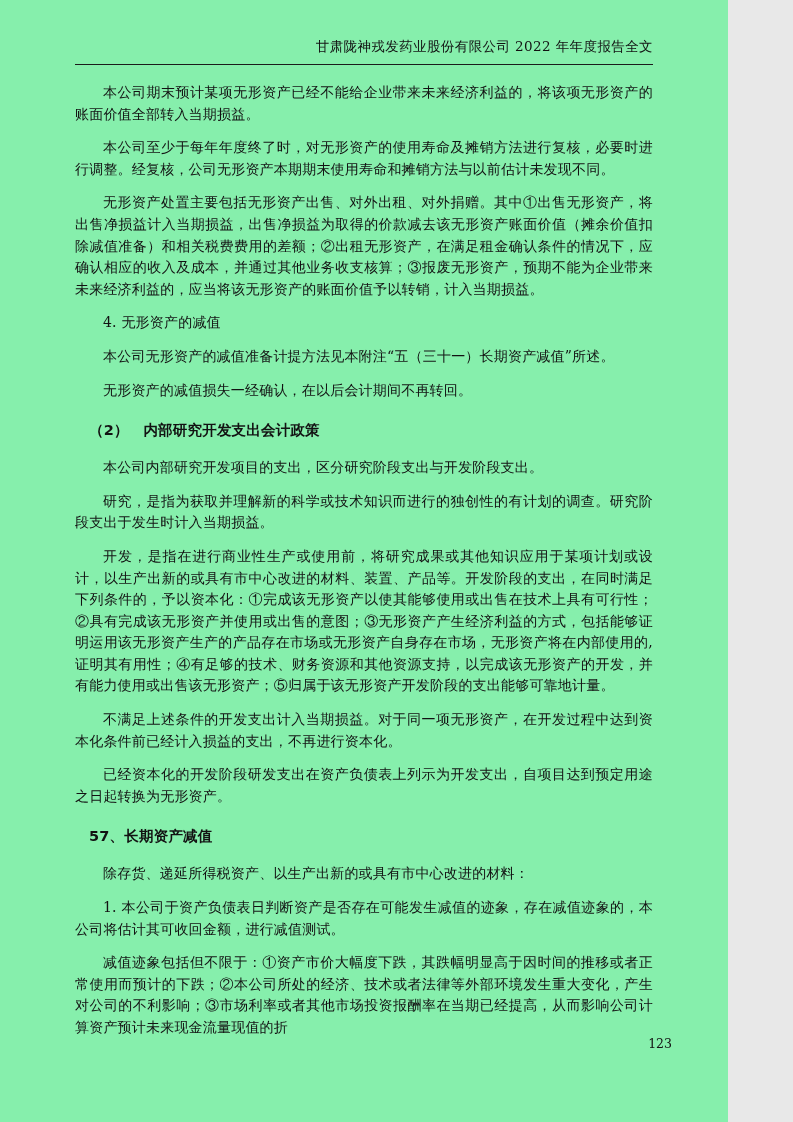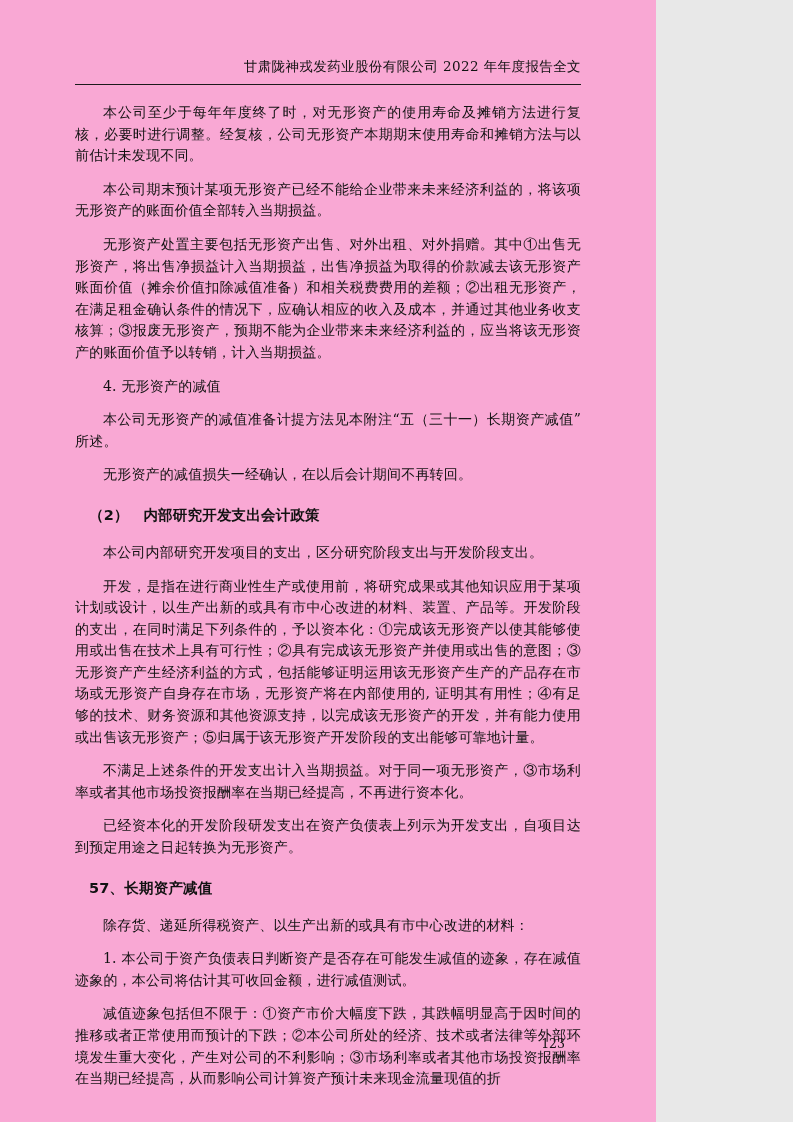--- a/index.html
+++ b/index.html
@@ -4,23 +4,23 @@
 <style>
   * { margin: 0; padding: 0; box-sizing: border-box; }
   html, body { background: #e8e8e8; }
   body {
     width: 793px; height: 1122px;
     font-family: "DejaVu Serif", "Liberation Serif", serif;
     color: #121212;
   }
   .page {
     position: relative;
-    width: 656px; height: 1122px;
-    background: #f9a8d4;
-    padding: 58px 75px 0 75px;
+    width: 728px; height: 1122px;
+    background: #86efac;
+    padding: 38px 75px 0 75px;
     overflow: hidden;
   }
   .doc-header {
     text-align: right;
     font-size: 13.5px;
     letter-spacing: 0.4px;
     padding-bottom: 8px;
     border-bottom: 1.6px solid #1b1b1b;
   }
   .content { padding-top: 17px; }
@@ -36,46 +36,47 @@
     font-family: "DejaVu Sans", "Liberation Sans", sans-serif;
     font-weight: bold;
     font-size: 14.5px;
     line-height: 22px;
     margin: 18px 0 16px 14px;
     letter-spacing: 0.2px;
   }
   .page-number {
     position: absolute;
     top: 1036px;
-    right: 91px;
+    right: 56px;
     font-size: 12.5px;
   }
 </style>
 </head>
 <body>
 
 <div class="page">
 
   <div class="doc-header">
     <span>甘肃陇神戎发药业股份有限公司 2022 年年度报告全文</span>
   </div>
 
   <div class="content">
+    <p class="para">本公司期末预计某项无形资产已经不能给企业带来未来经济利益的，将该项无形资产的账面价值全部转入当期损益。</p>
     <p class="para">本公司至少于每年年度终了时，对无形资产的使用寿命及摊销方法进行复核，必要时进行调整。经复核，公司无形资产本期期末使用寿命和摊销方法与以前估计未发现不同。</p>
-    <p class="para">本公司期末预计某项无形资产已经不能给企业带来未来经济利益的，将该项无形资产的账面价值全部转入当期损益。</p>
     <p class="para">无形资产处置主要包括无形资产出售、对外出租、对外捐赠。其中①出售无形资产，将出售净损益计入当期损益，出售净损益为取得的价款减去该无形资产账面价值（摊余价值扣除减值准备）和相关税费费用的差额；②出租无形资产，在满足租金确认条件的情况下，应确认相应的收入及成本，并通过其他业务收支核算；③报废无形资产，预期不能为企业带来未来经济利益的，应当将该无形资产的账面价值予以转销，计入当期损益。</p>
     <p class="para">4. 无形资产的减值</p>
     <p class="para">本公司无形资产的减值准备计提方法见本附注“五（三十一）长期资产减值”所述。</p>
     <p class="para">无形资产的减值损失一经确认，在以后会计期间不再转回。</p>
 
     <h3 class="heading">（2）　内部研究开发支出会计政策</h3>
 
     <p class="para">本公司内部研究开发项目的支出，区分研究阶段支出与开发阶段支出。</p>
+    <p class="para">研究，是指为获取并理解新的科学或技术知识而进行的独创性的有计划的调查。研究阶段支出于发生时计入当期损益。</p>
     <p class="para">开发，是指在进行商业性生产或使用前，将研究成果或其他知识应用于某项计划或设计，以生产出新的或具有市中心改进的材料、装置、产品等。开发阶段的支出，在同时满足下列条件的，予以资本化：①完成该无形资产以使其能够使用或出售在技术上具有可行性；②具有完成该无形资产并使用或出售的意图；③无形资产产生经济利益的方式，包括能够证明运用该无形资产生产的产品存在市场或无形资产自身存在市场，无形资产将在内部使用的, 证明其有用性；④有足够的技术、财务资源和其他资源支持，以完成该无形资产的开发，并有能力使用或出售该无形资产；⑤归属于该无形资产开发阶段的支出能够可靠地计量。</p>
-    <p class="para">不满足上述条件的开发支出计入当期损益。对于同一项无形资产，③市场利率或者其他市场投资报酬率在当期已经提高，不再进行资本化。</p>
+    <p class="para">不满足上述条件的开发支出计入当期损益。对于同一项无形资产，在开发过程中达到资本化条件前已经计入损益的支出，不再进行资本化。</p>
     <p class="para">已经资本化的开发阶段研发支出在资产负债表上列示为开发支出，自项目达到预定用途之日起转换为无形资产。</p>
 
     <h3 class="heading">57、长期资产减值</h3>
 
     <p class="para">除存货、递延所得税资产、以生产出新的或具有市中心改进的材料：</p>
     <p class="para">1. 本公司于资产负债表日判断资产是否存在可能发生减值的迹象，存在减值迹象的，本公司将估计其可收回金额，进行减值测试。</p>
     <p class="para">减值迹象包括但不限于：①资产市价大幅度下跌，其跌幅明显高于因时间的推移或者正常使用而预计的下跌；②本公司所处的经济、技术或者法律等外部环境发生重大变化，产生对公司的不利影响；③市场利率或者其他市场投资报酬率在当期已经提高，从而影响公司计算资产预计未来现金流量现值的折</p>
   </div>
 
   <div class="page-number">123</div>

